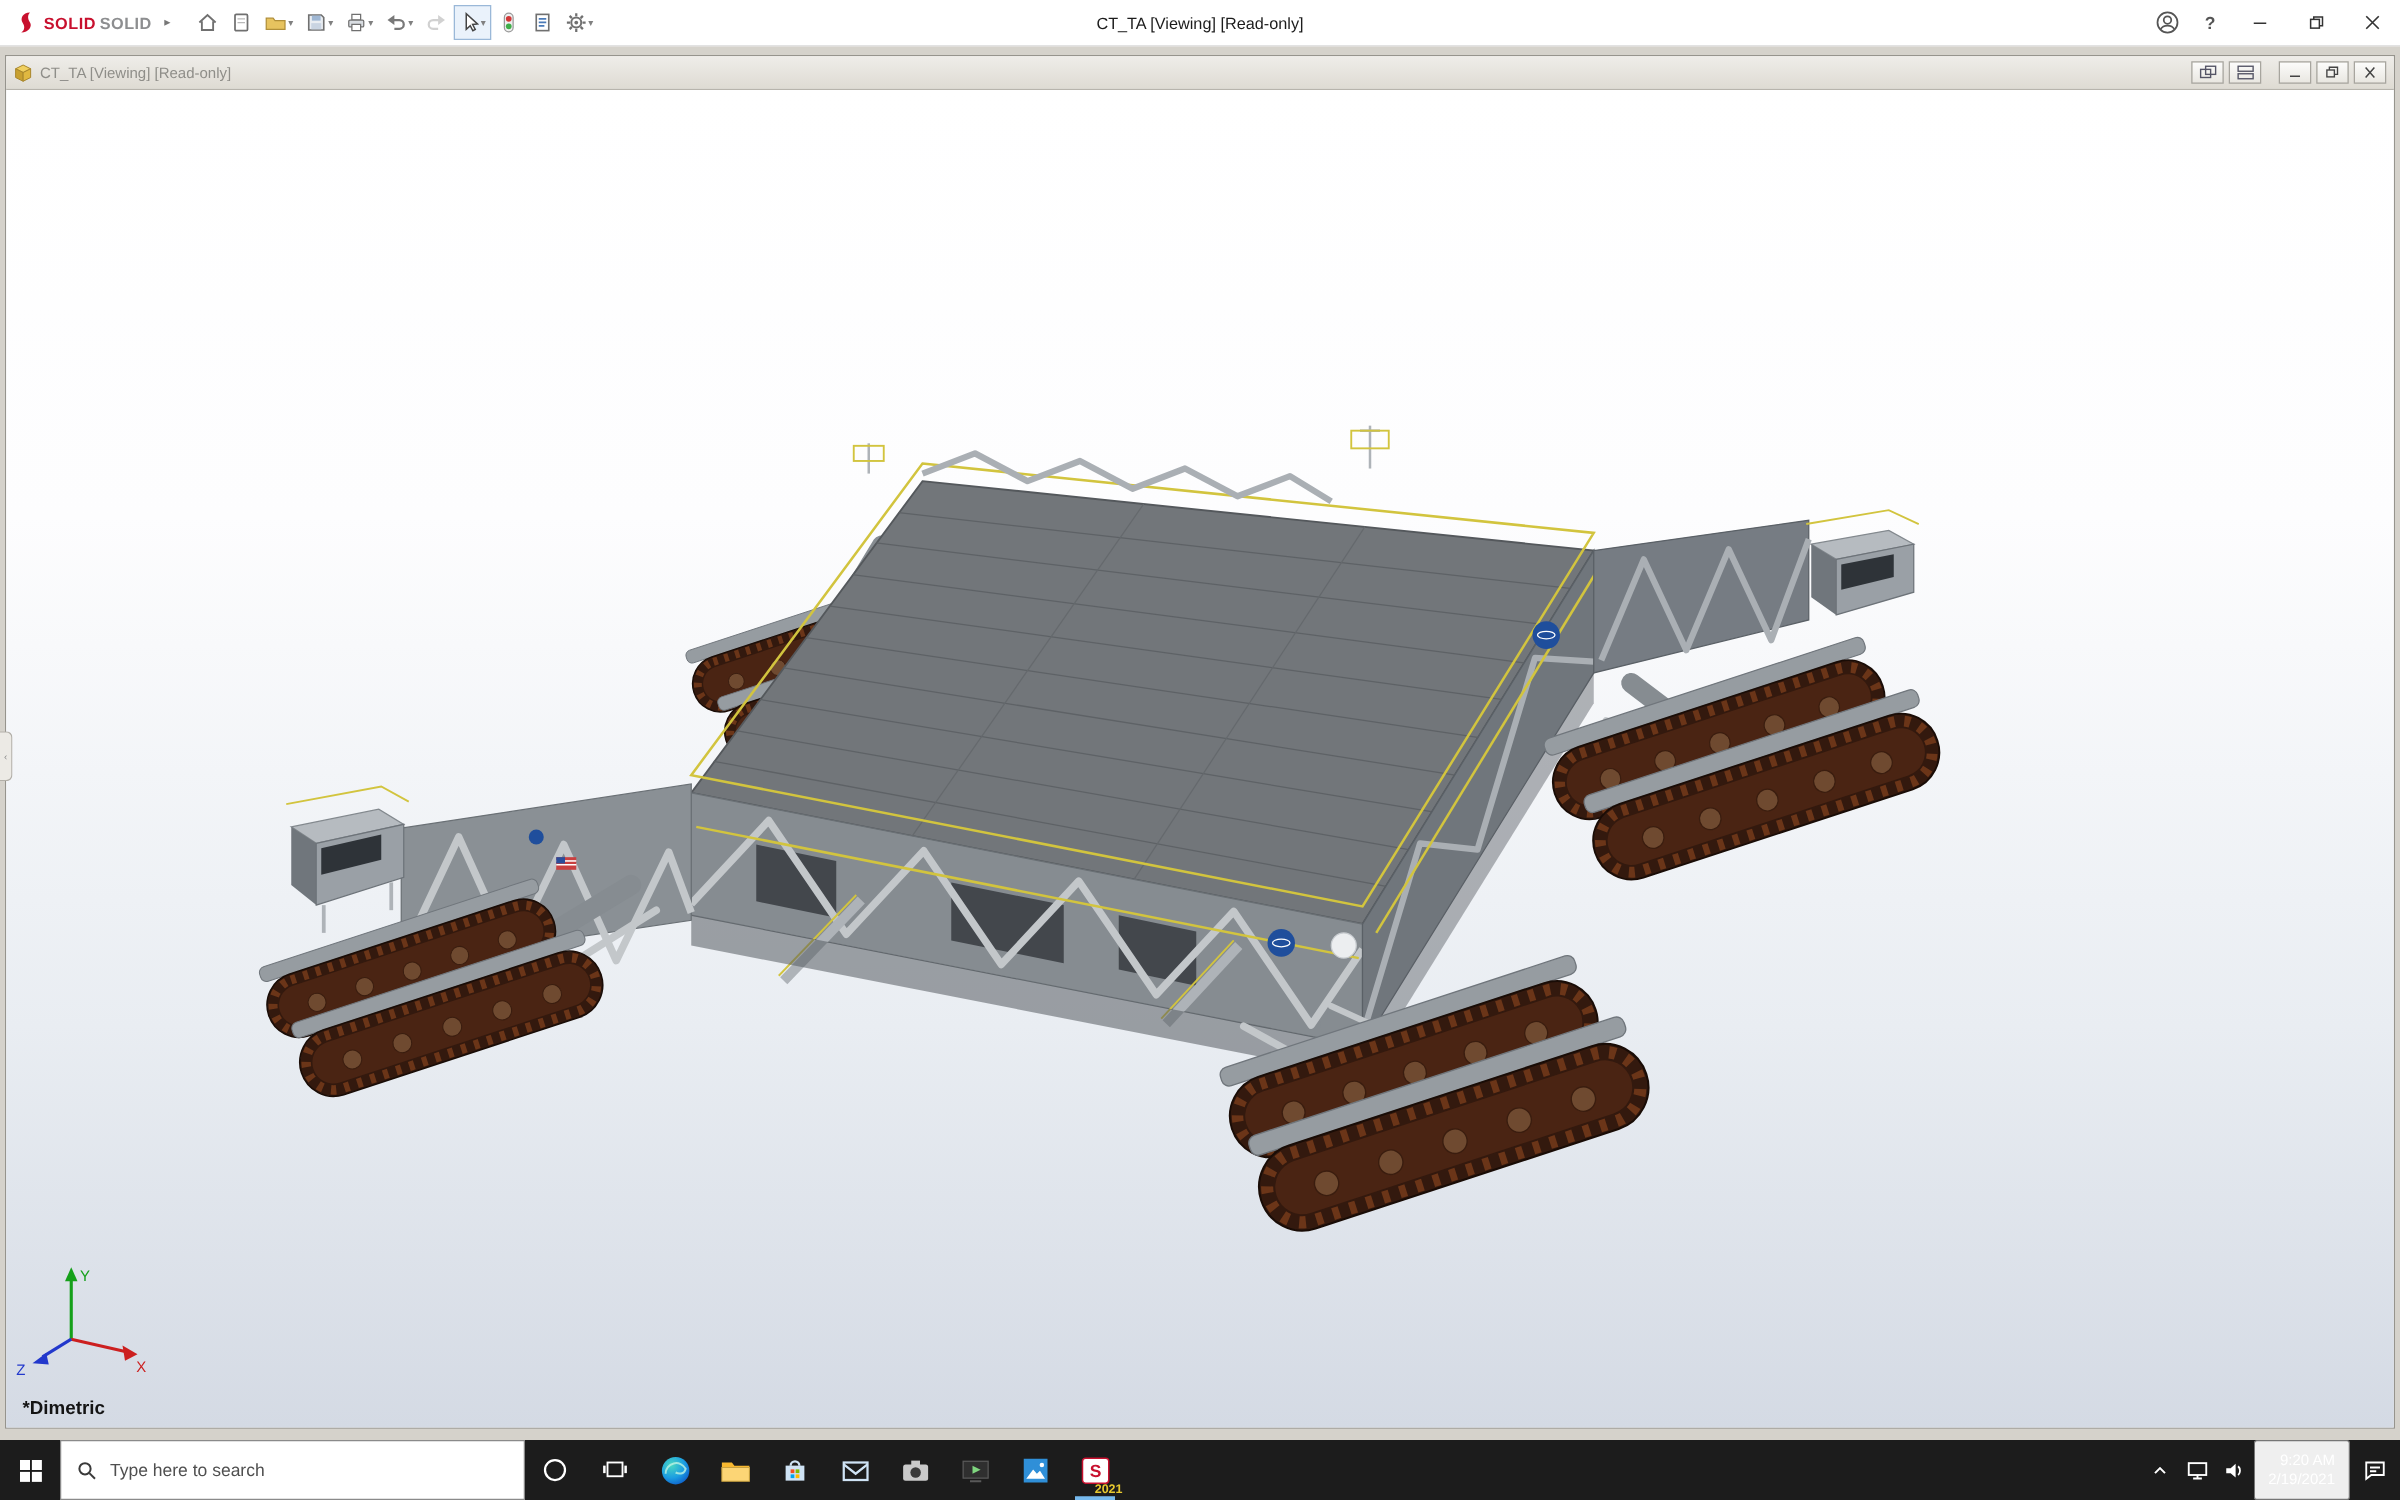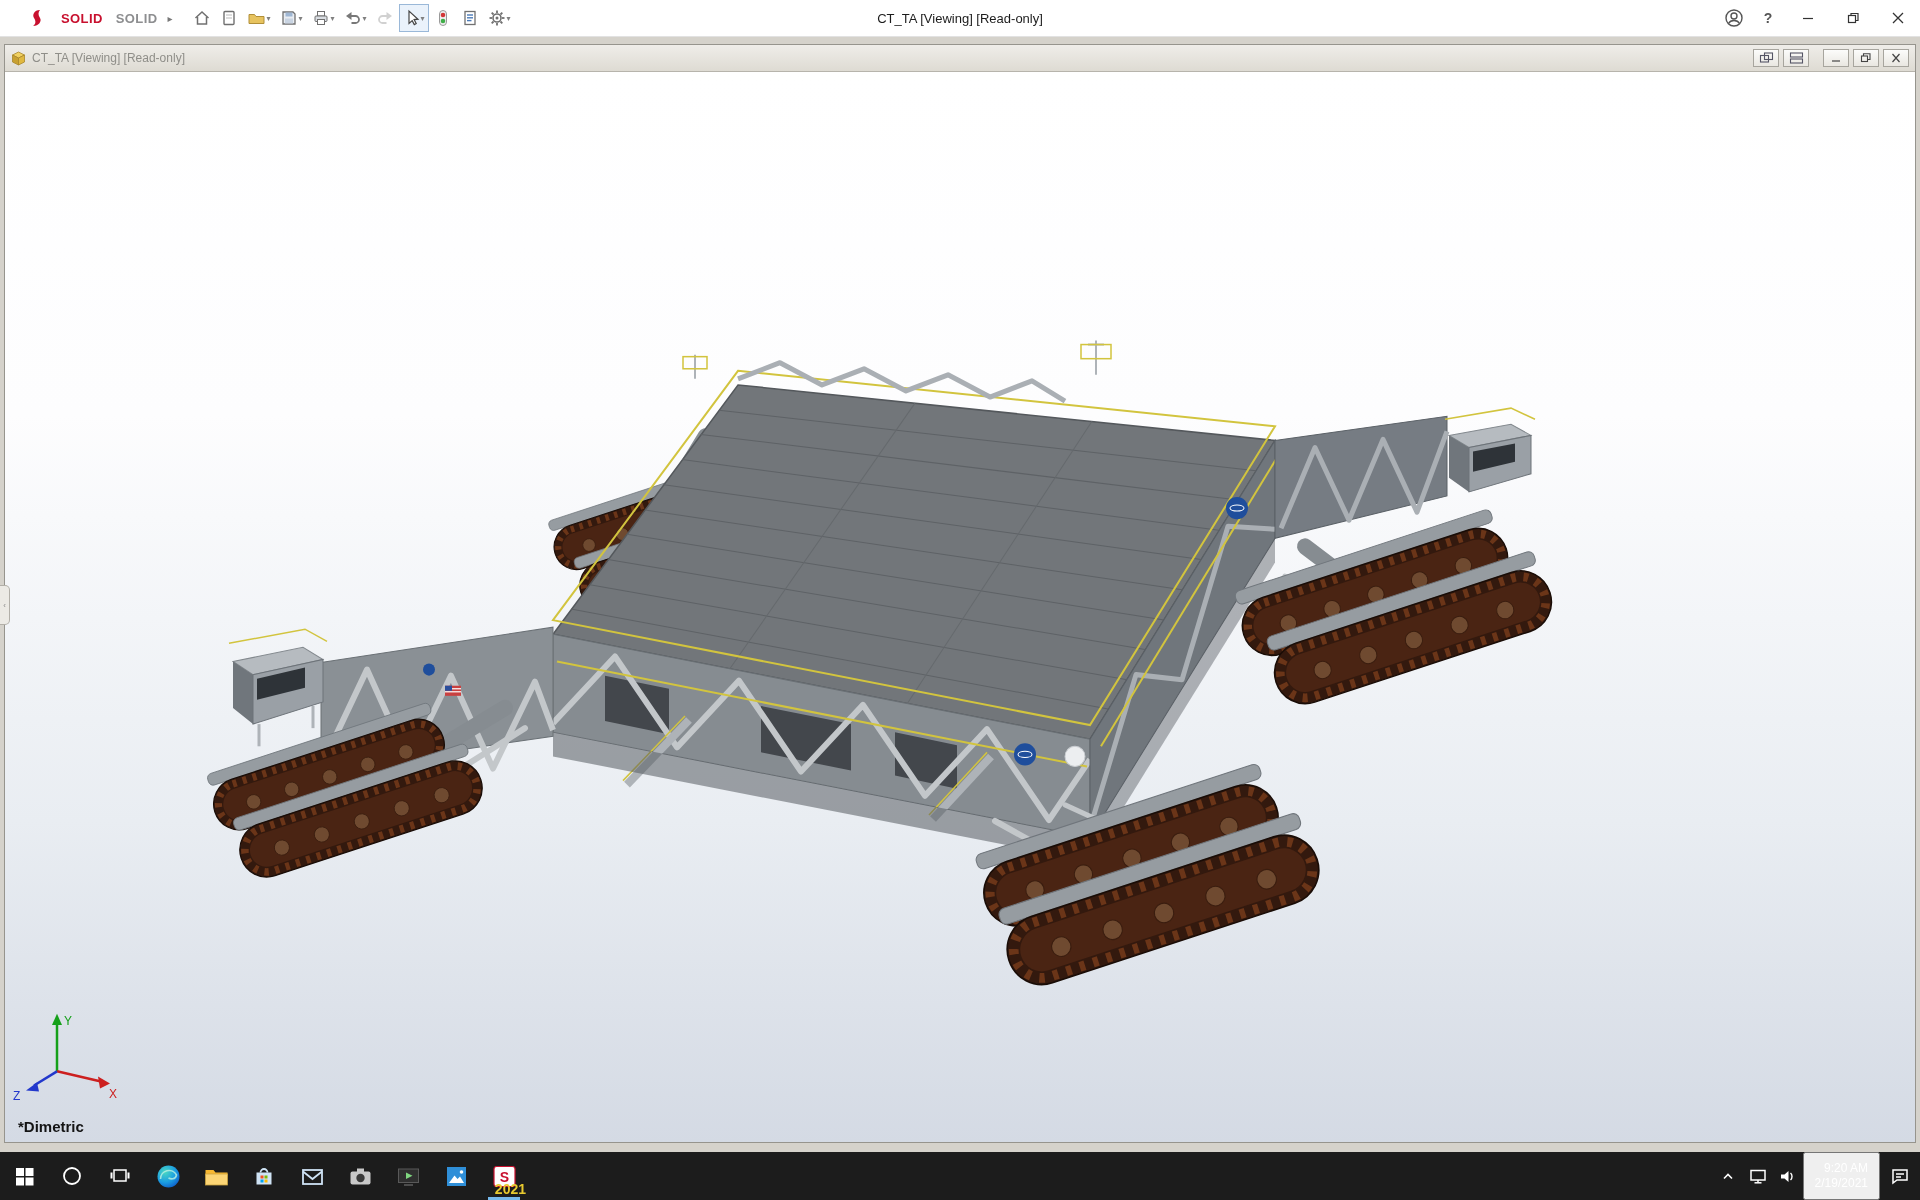--- a/index.html
+++ b/index.html
@@ -2,21 +2,21 @@
 <html style="--accent-red: #c8102e; --titlebar-bg: #ffffff; --workspace-bg: #d5d2cb; --viewport-top: #ffffff; --viewport-bottom: #d4dae4; --deck-gray: #72767a; --deck-seam: #5e6266; --chassis-mid: #868c91; --chassis-dark: #70767c; --truss-light: #c3c7ca; --track-dark: #33190e; --track-mid: #6b3518; --track-inner: #4a2413; --rail-yellow: #d2c43e; --nasa-blue: #1f4e9c; --taskbar-bg: #1c1c1c; --search-bg: #ffffff;"><head>
 <meta charset="utf-8">
 <style>
   html,body{margin:0;padding:0;}
   body{width:1920px;height:1200px;overflow:hidden;font-family:"Liberation Sans",sans-serif;background:#000;}
   .screen{position:relative;width:1920px;height:1200px;background:var(--workspace-bg,#d5d2cb);}
 
   
   .titlebar{position:absolute;top:0;left:0;right:0;height:36px;background:var(--titlebar-bg,#fff);
     border-bottom:1px solid #e2e2e2;display:flex;align-items:center;z-index:30;}
-  .brand{display:flex;align-items:center;gap:13px;padding:0 4px 0 28px;}
+  .brand{display:flex;align-items:center;gap:3px;padding:0 4px 0 12px;}
   .brand-solid{color:#c8102e;font-weight:bold;font-size:13px;letter-spacing:.4px;}
   .brand-works{color:#8d8e90;font-weight:bold;font-size:13px;letter-spacing:.4px;}
   .expander{border:none;background:none;color:#777;font-size:10px;padding:0 6px;cursor:default;}
   .qat{display:flex;align-items:center;margin-left:10px;gap:1px;}
   .tool{display:flex;align-items:center;justify-content:center;height:28px;min-width:24px;border:1px solid transparent;
     background:none;padding:0 3px;cursor:default;}
   .tool.selected{border:1px solid #9ab8d8;background:#eaf2fb;}
   .tool .caret{font-size:8px;color:#808080;margin-left:1px;}
   .tool.disabled{opacity:.45;}
   .title-center{position:absolute;left:50%;transform:translateX(-50%);font-size:13px;color:#1c1c1c;white-space:nowrap;}
@@ -76,21 +76,21 @@
     display:flex;align-items:stretch;z-index:40;}
   .tb-btn{width:48px;display:flex;align-items:center;justify-content:center;border:none;background:none;padding:0;position:relative;}
   .tb-btn.running::after{content:"";position:absolute;left:8px;right:8px;bottom:0;height:3px;background:#76b9ed;}
   .search-box{width:346px;background:var(--search-bg,#fff);border:1px solid #8a8a8a;display:flex;align-items:center;
     gap:10px;padding:0 12px;}
   .search-text{color:#4f4f4f;font-size:14px;}
   .tray{margin-left:auto;display:flex;align-items:stretch;}
   .tray-btn{width:30px;display:flex;align-items:center;justify-content:center;border:none;background:none;padding:0;}
   .clock{display:flex;flex-direction:column;align-items:flex-end;justify-content:center;color:#fff;
     font-size:12px;line-height:15px;padding:0 10px;}
-  .sw-badge{position:absolute;right:2px;bottom:3px;color:#e8c92f;font-size:14px;font-weight:bold;}
+  .sw-badge{position:absolute;right:2px;bottom:3px;color:#e8c92f;font-size:10px;font-weight:bold;}
 </style>
 </head>
 <body>
 
 <div class="screen">
 
   <header class="titlebar">
     <div class="brand">
       <svg width="20" height="20" viewBox="0 0 20 20">
         <path d="M12 2 C6 2 4 7 6 10 C8 13 8 16 5 18 C11 18 14 13 12 10 C10 7 10 4 12 2 Z" fill="#c8102e"></path>
@@ -410,20 +410,27 @@
 
   <footer class="taskbar">
     <button class="tb-btn">
       <svg width="19" height="19" viewBox="0 0 19 19">
         <rect x="1" y="1" width="8" height="8" fill="#fff"></rect>
           <rect x="10.5" y="1" width="8" height="8" fill="#fff"></rect>
         <rect x="1" y="10.5" width="8" height="8" fill="#fff"></rect>
           <rect x="10.5" y="10.5" width="8" height="8" fill="#fff"></rect>
         </svg>
     </button>
+    <div class="search-box">
+      <svg width="17" height="17" viewBox="0 0 17 17" fill="none" stroke="#3a3a3a" stroke-width="1.6">
+        <circle cx="7" cy="7" r="4.5"></circle>
+          <line x1="10.5" y1="10.5" x2="15" y2="15"></line>
+        </svg>
+      <span class="search-text">Type here to search</span>
+    </div>
     <button class="tb-btn">
       <svg width="22" height="22" viewBox="0 0 22 22">
         <circle cx="11" cy="11" r="8" fill="none" stroke="#fff" stroke-width="1.8"></circle>
         </svg>
     </button>
     <button class="tb-btn">
       <svg width="20" height="18" viewBox="0 0 20 18">
         <rect x="4" y="3" width="12" height="11" fill="none" stroke="#fff" stroke-width="1.5"></rect>
         <rect x="0.5" y="5.5" width="2" height="6" fill="#fff"></rect>
           <rect x="17.5" y="5.5" width="2" height="6" fill="#fff"></rect>

